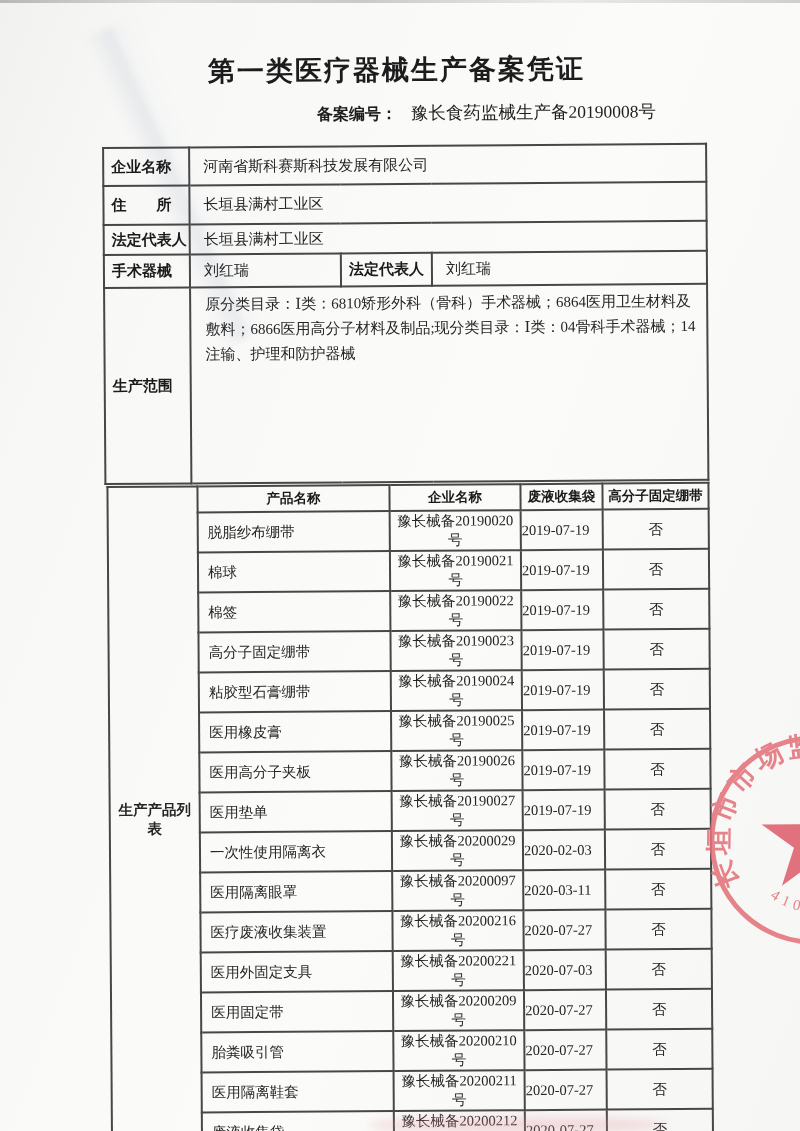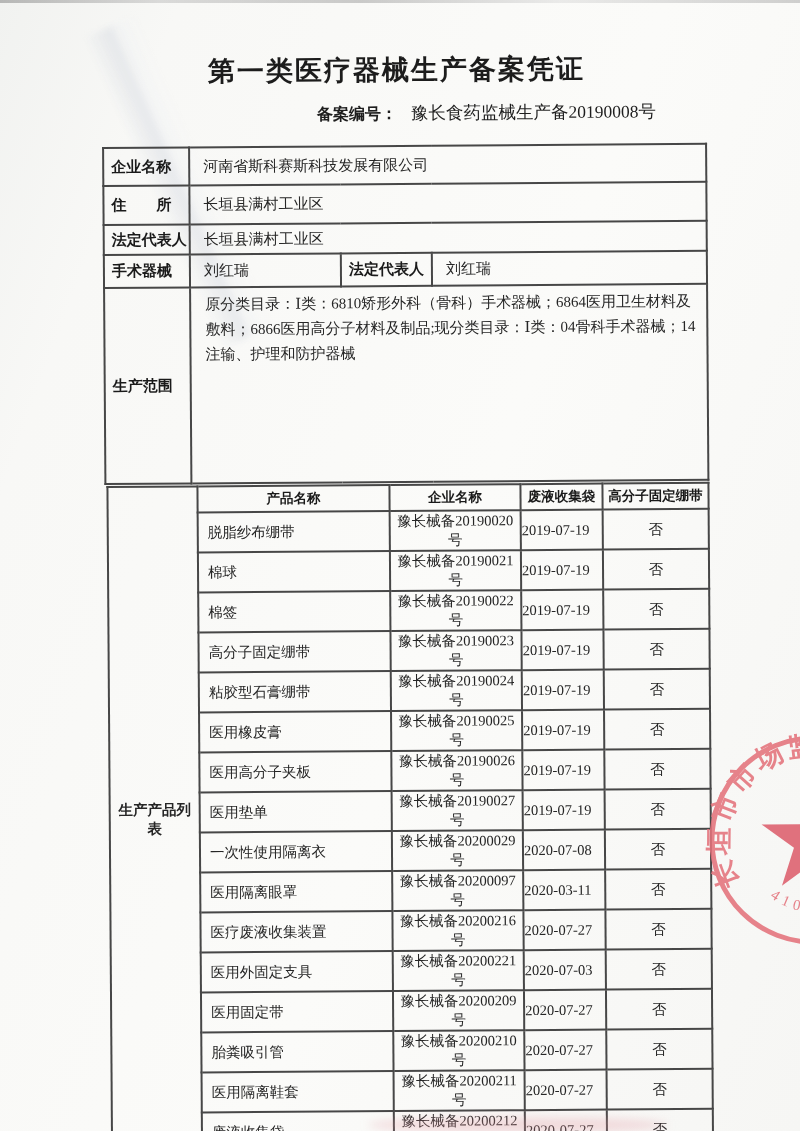--- a/index.html
+++ b/index.html
@@ -187,21 +187,21 @@
           </tr>
           <tr class="prow">
             <td class="c-name">医用垫单</td>
             <td class="c-regno">豫长械备20190027号</td>
             <td class="c-date">2019-07-19</td>
             <td class="c-entrust">否</td>
           </tr>
           <tr class="prow">
             <td class="c-name">一次性使用隔离衣</td>
             <td class="c-regno">豫长械备20200029号</td>
-            <td class="c-date">2020-07-08</td>
+            <td class="c-date">2020-02-03</td>
             <td class="c-entrust">否</td>
           </tr>
           <tr class="prow">
             <td class="c-name">医用隔离眼罩</td>
             <td class="c-regno">豫长械备20200097号</td>
             <td class="c-date">2020-03-11</td>
             <td class="c-entrust">否</td>
           </tr>
           <tr class="prow">
             <td class="c-name">医疗废液收集装置</td>

